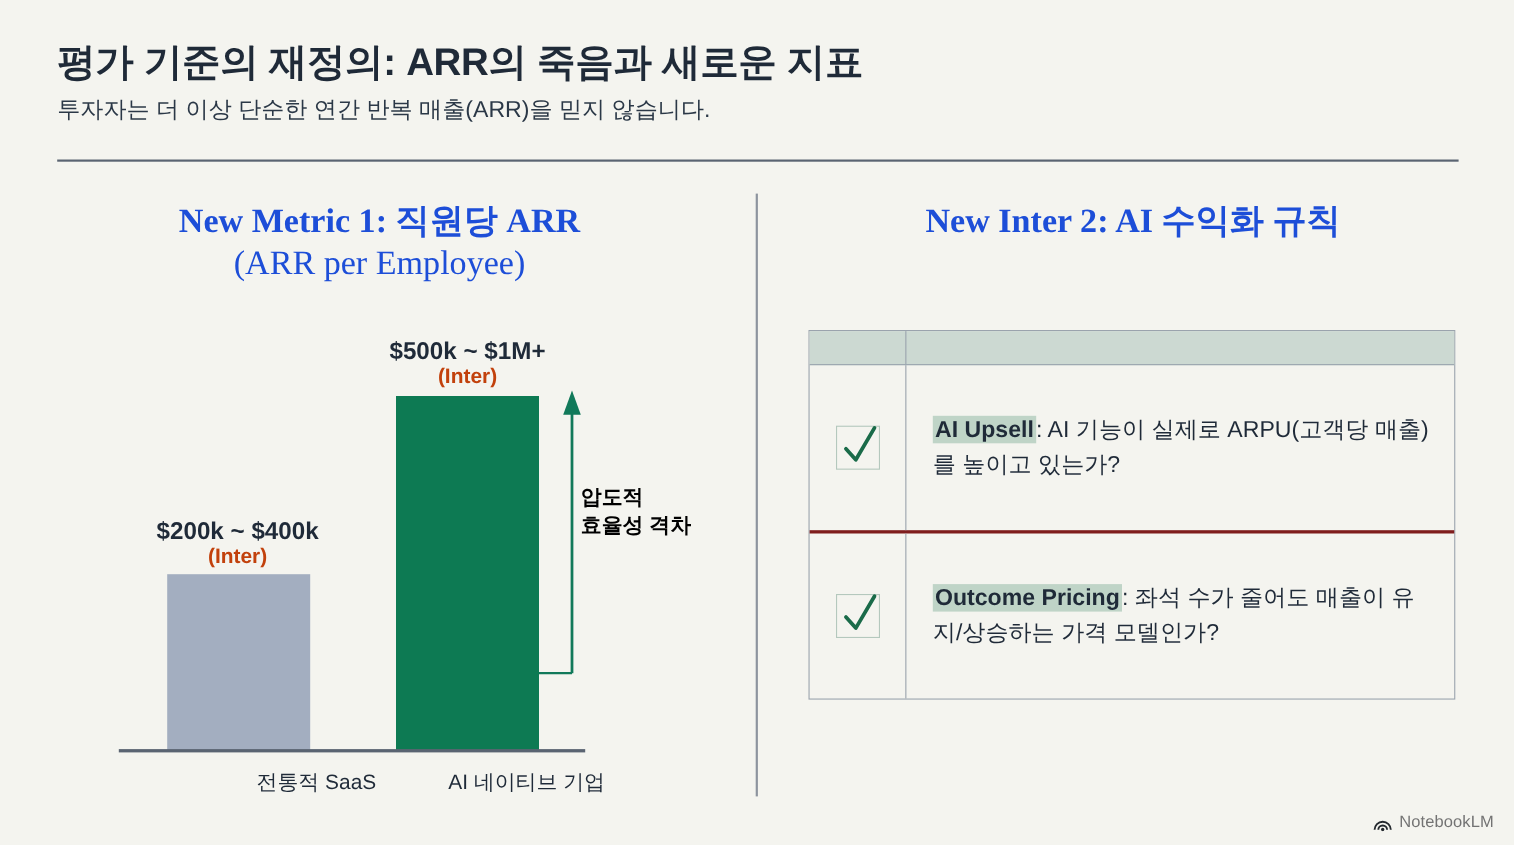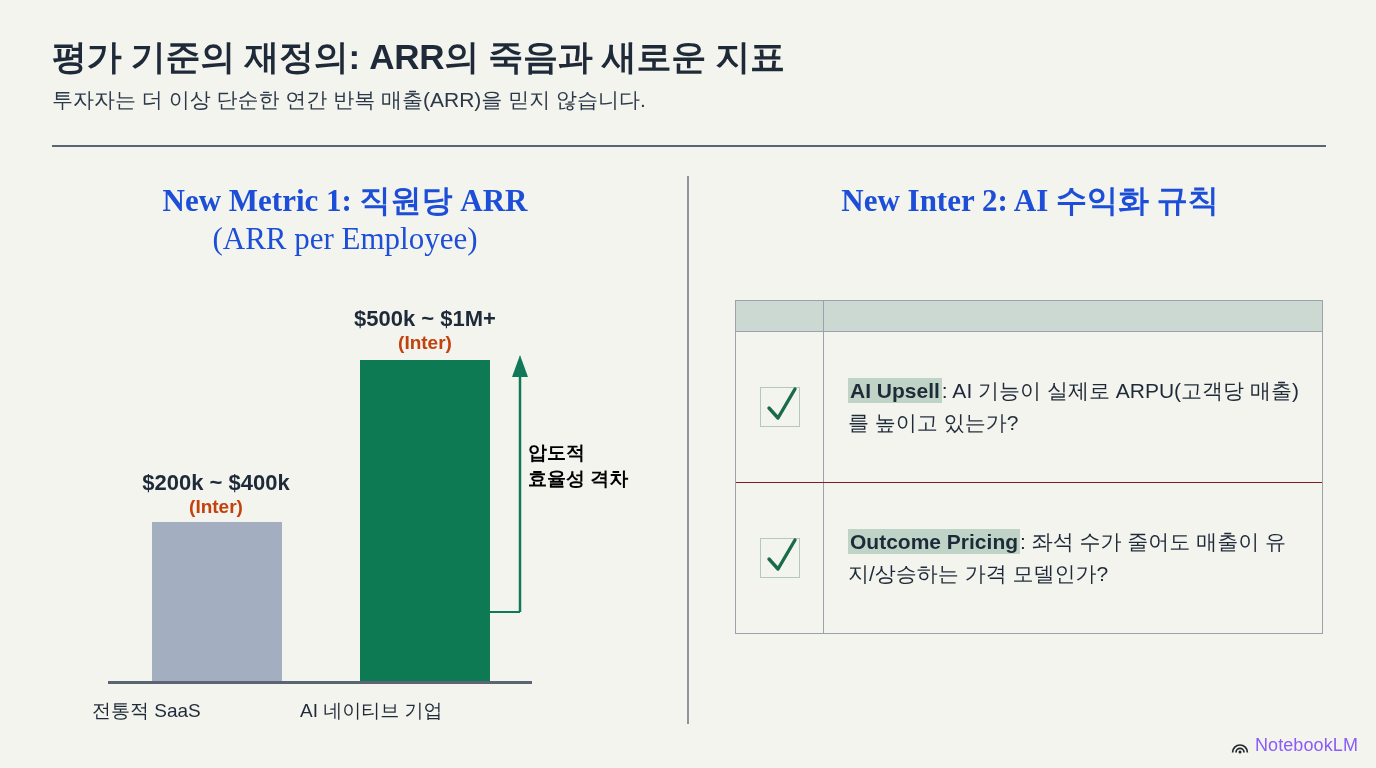--- a/index.html
+++ b/index.html
@@ -109,21 +109,21 @@
     margin-top: 8px;
   }
   .bar-value .sub {
     display: block;
     font-size: 19px;
     font-weight: 700;
     color: #c2410c;
   }
   .bar-caption {
     position: absolute;
-    text-align: left;
+    text-align: right;
     font-size: 19px;
     font-weight: 500;
     color: #1f2a38;
     white-space: nowrap;
   }
   .axis-line {
     position: absolute;
     left: 108px;
     top: 681px;
     width: 424px;
@@ -169,21 +169,21 @@
   }
   .rule-table-header .hcell-check {
     width: 88px;
     border-right: 1px solid #9aa3ad;
     box-sizing: border-box;
   }
   .rule-table-header .hcell-text { flex: 1; }
   .rule-row {
     display: flex;
     min-height: 150px;
-    border-bottom: 1px solid #7f1d1d;
+    border-bottom: 3px solid #7f1d1d;
   }
   .rule-row:last-child { border-bottom: none; }
   .rule-cell-check {
     width: 88px;
     border-right: 1px solid #9aa3ad;
     box-sizing: border-box;
     display: flex;
     align-items: center;
     justify-content: center;
   }
@@ -221,23 +221,23 @@
   
   .brand {
     position: absolute;
     right: 18px;
     bottom: 12px;
     display: flex;
     align-items: center;
     gap: 6px;
   }
   .brand-name {
-    font-size: 18px;
+    font-size: 15px;
     font-weight: 500;
-    color: #8b5cf6;
+    color: #737373;
     letter-spacing: 0.1px;
   }
 </style>
 </head>
 <body>
 
 <div class="slide">
 
   <div class="header">
     <h1 class="slide-title">평가 기준의 재정의: ARR의 죽음과 새로운 지표</h1>

